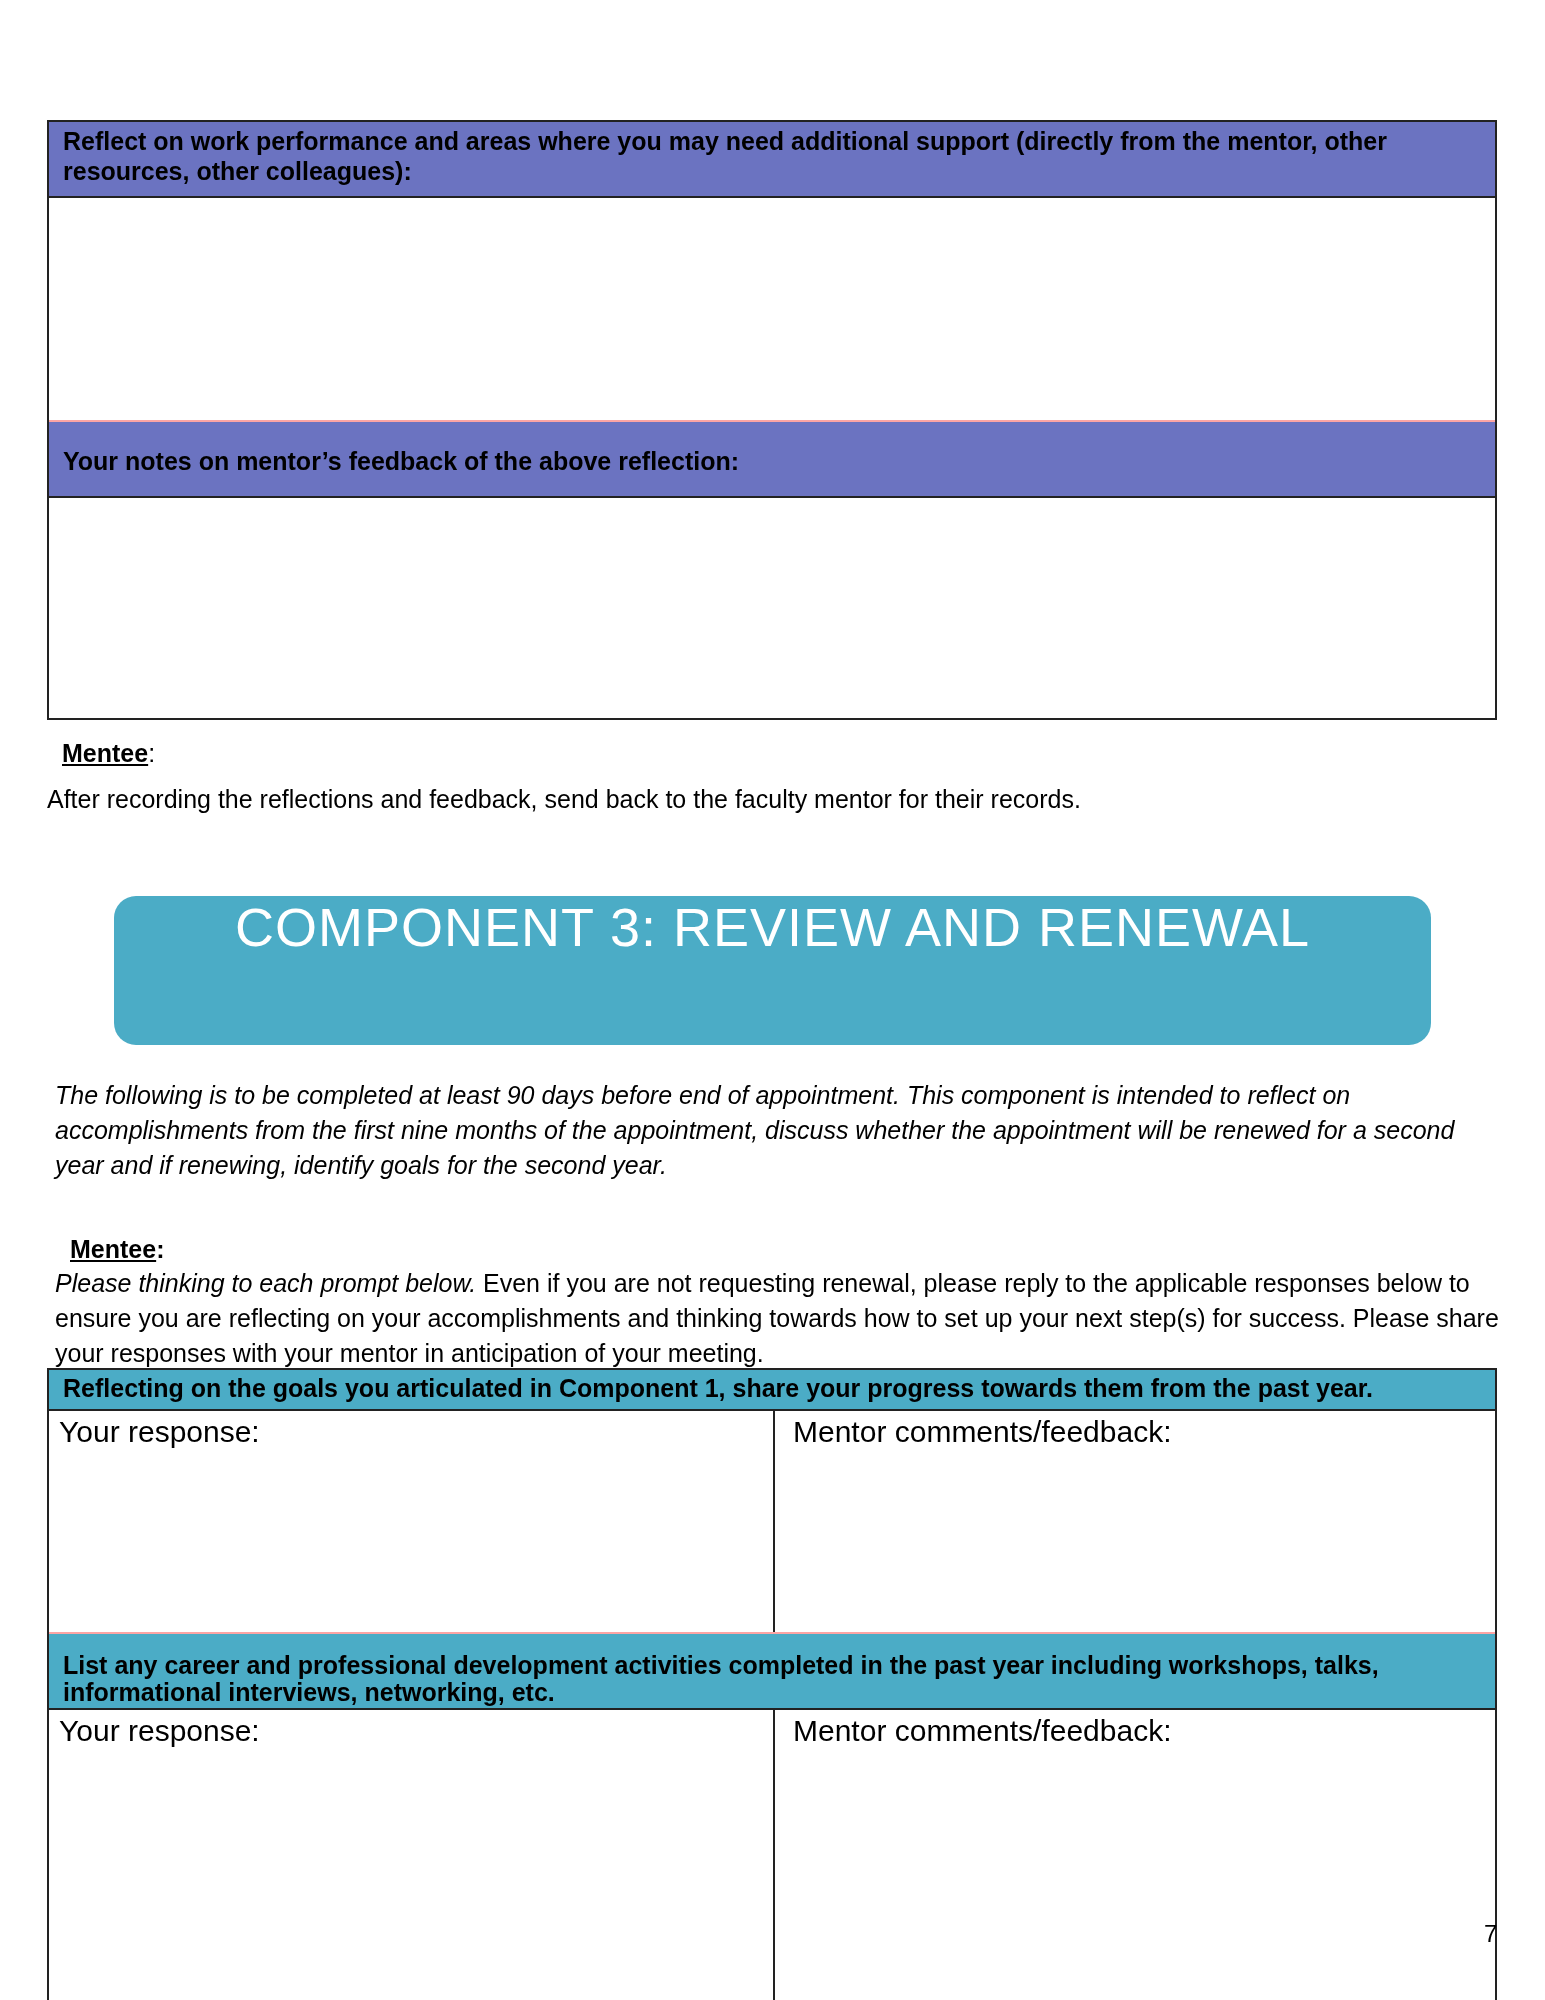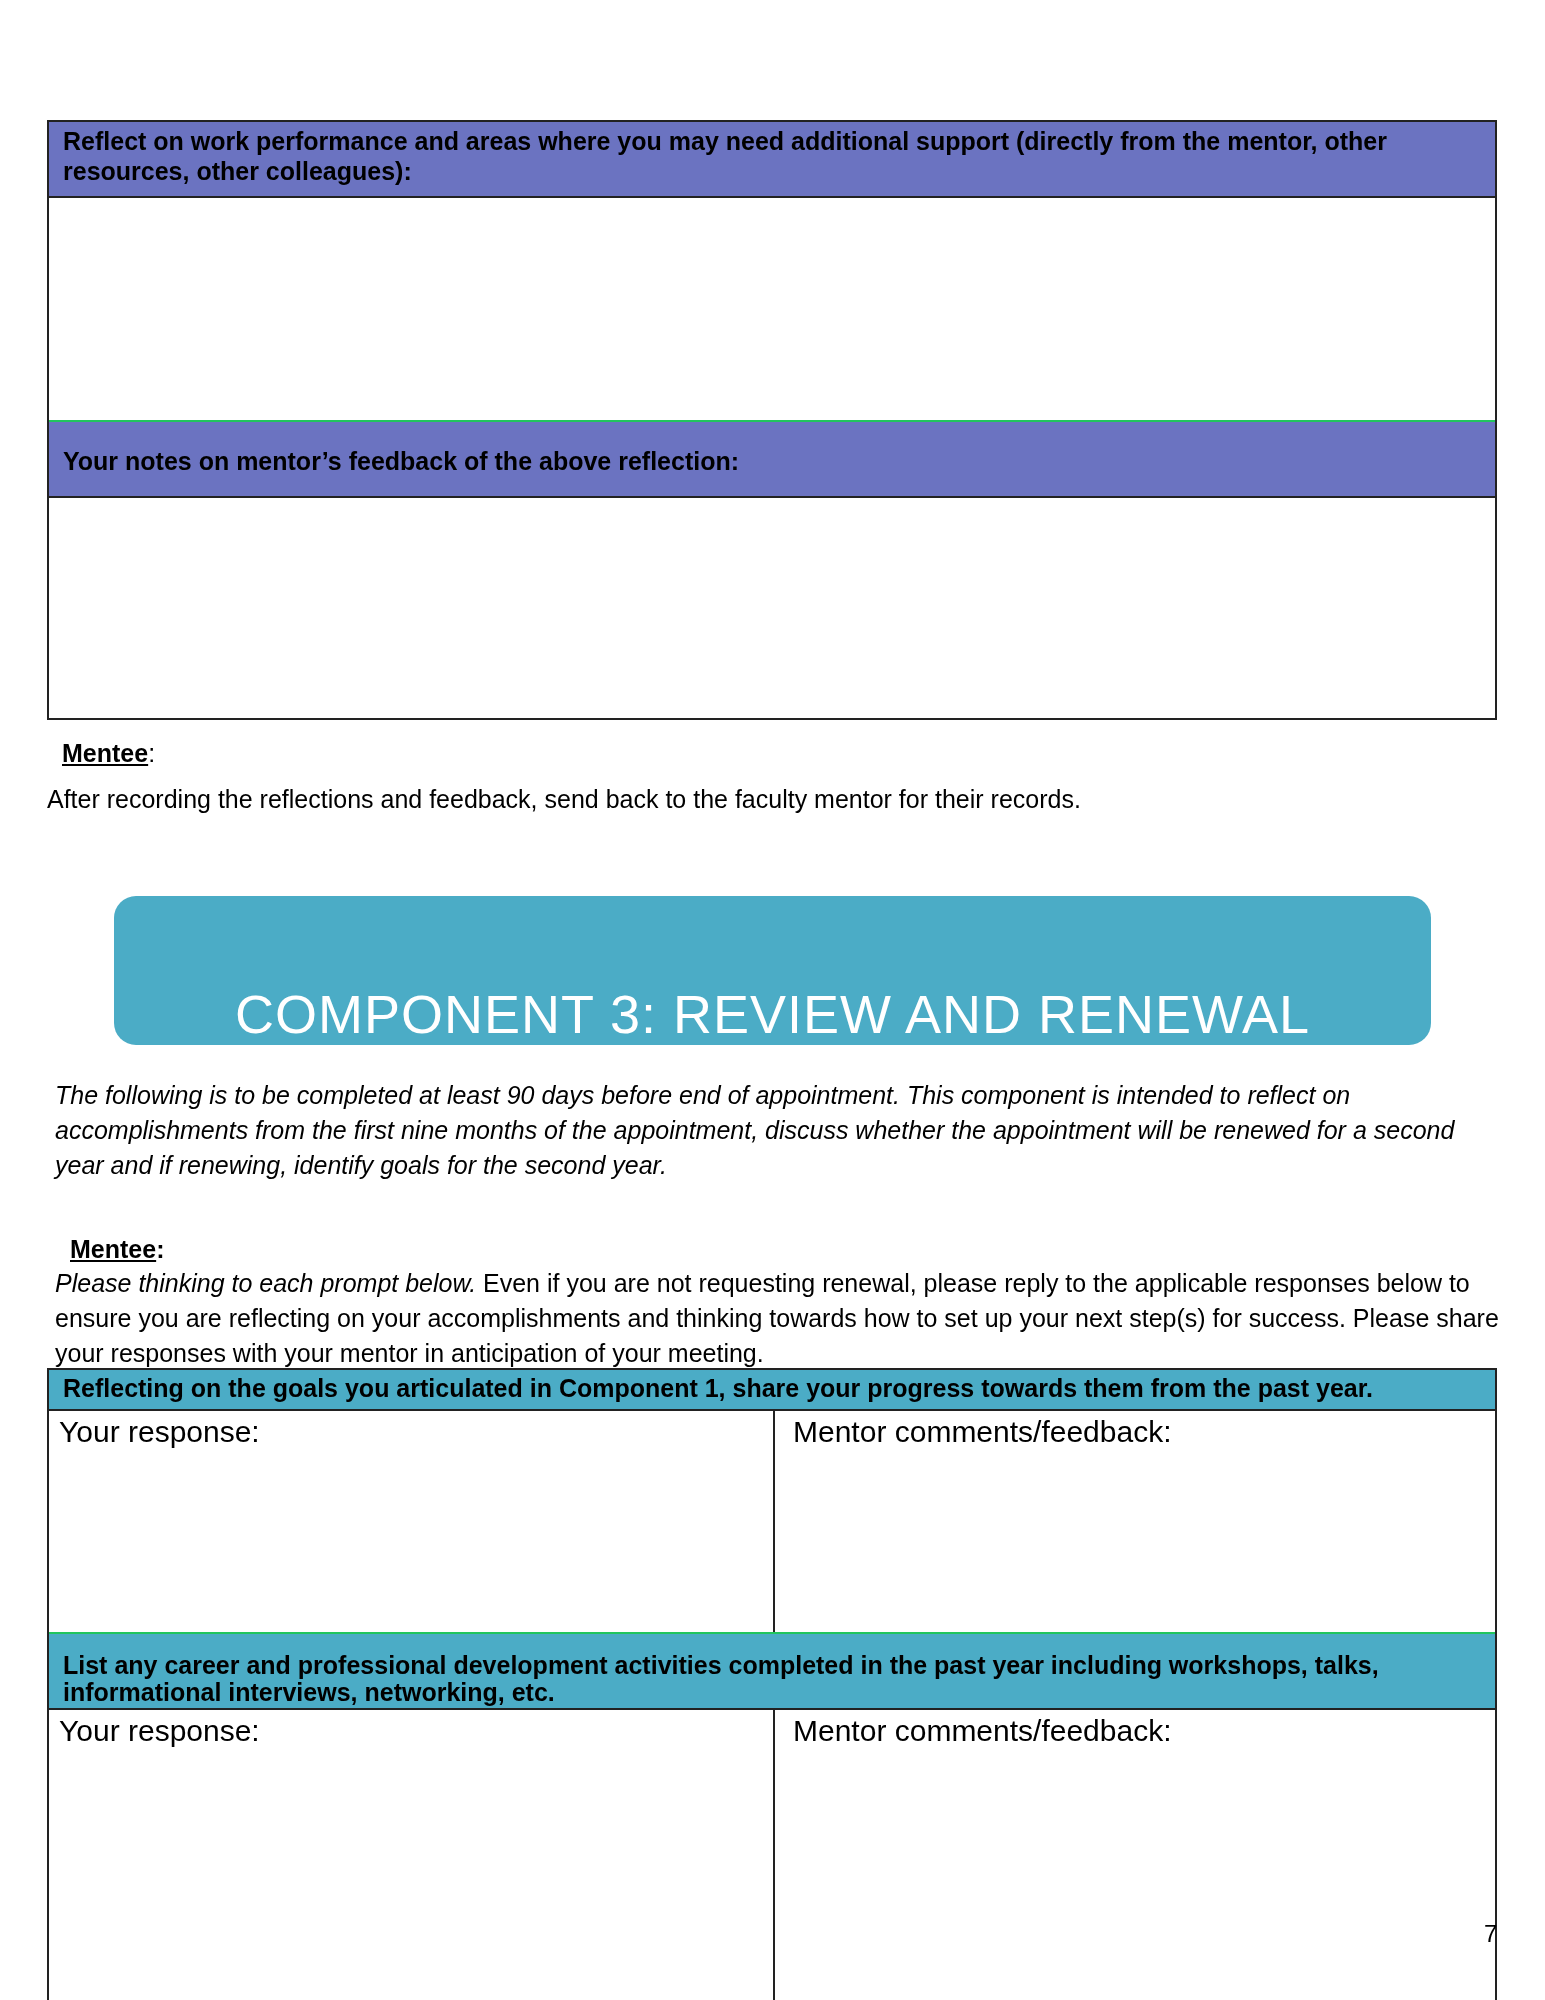--- a/index.html
+++ b/index.html
@@ -4,28 +4,28 @@
 <style>
   html, body { margin:0; padding:0; background:#ffffff; }
   body { width:1545px; height:2000px; position:relative; overflow:hidden;
          font-family:"Liberation Sans", "DejaVu Sans", sans-serif; color:#000; }
   .abs { position:absolute; }
   .tbl { position:absolute; left:47px; width:1450px; border:2px solid #222; box-sizing:border-box; }
   .hdr { position:absolute; left:0; right:0; box-sizing:border-box; padding:4px 14px 0 14px;
          font-weight:bold; font-size:25px; line-height:30px; border-bottom:2px solid #222; }
   .hdr.purple { background:#6b73c1; }
   .hdr.teal { background:#4bacc6; }
-  .hdr.withtop { border-top:2px solid #22c55e; }
+  .hdr.withtop { border-top:2px solid #fca5a5; }
   .body-cell { position:absolute; box-sizing:border-box; }
   .cell-label { font-size:30px; line-height:30px; padding:6px 10px; }
   .vdiv { position:absolute; top:0; bottom:0; width:2px; background:#222; }
   .txt { font-size:25px; line-height:35px; }
   .u { text-decoration:underline; font-weight:bold;margin-left:15px; }
   .banner { position:absolute; left:114px; top:896px; width:1317px; height:149px; background:#4bacc6;
-            border-radius:22px; display:flex; align-items:flex-end; justify-content:center; }
+            border-radius:22px; display:flex; align-items:flex-start; justify-content:center; }
   .banner span { color:#fff; font-size:54px; letter-spacing:1px; font-weight:normal; }
   .ital { font-style:italic; }
 </style>
 </head>
 <body>
 
 <div class="tbl" style="top:120px; height:600px;padding-left:38px;">
   <div class="hdr purple" style="top:0; height:76px;">
     <span>Reflect on work performance and areas where you may need additional support (directly from the mentor, other resources, other colleagues):</span>
   </div>

